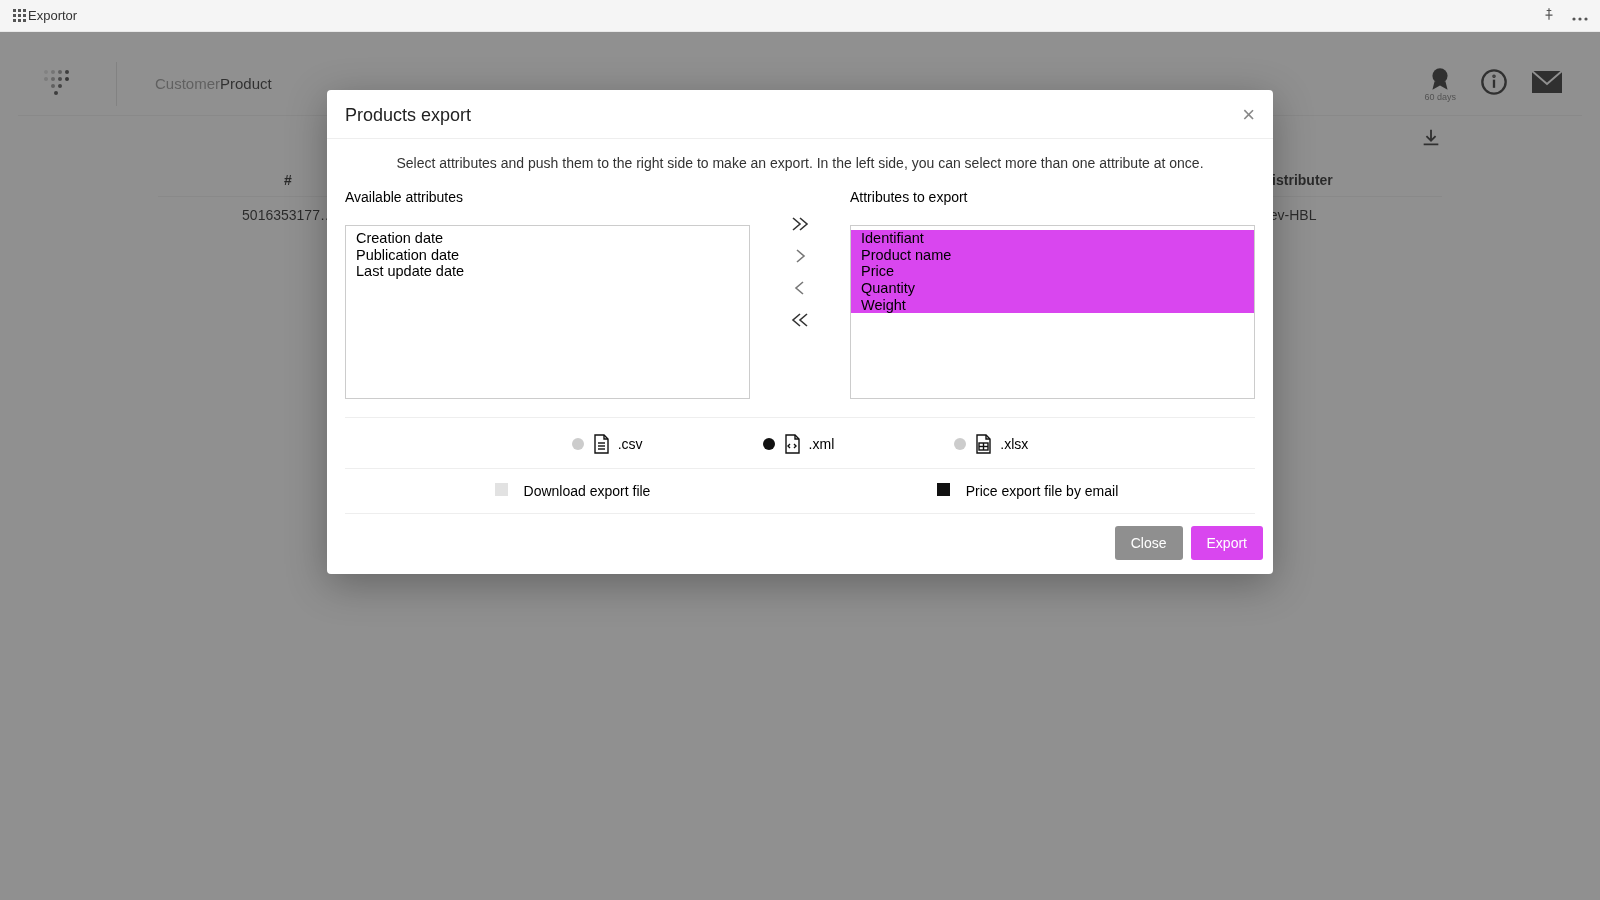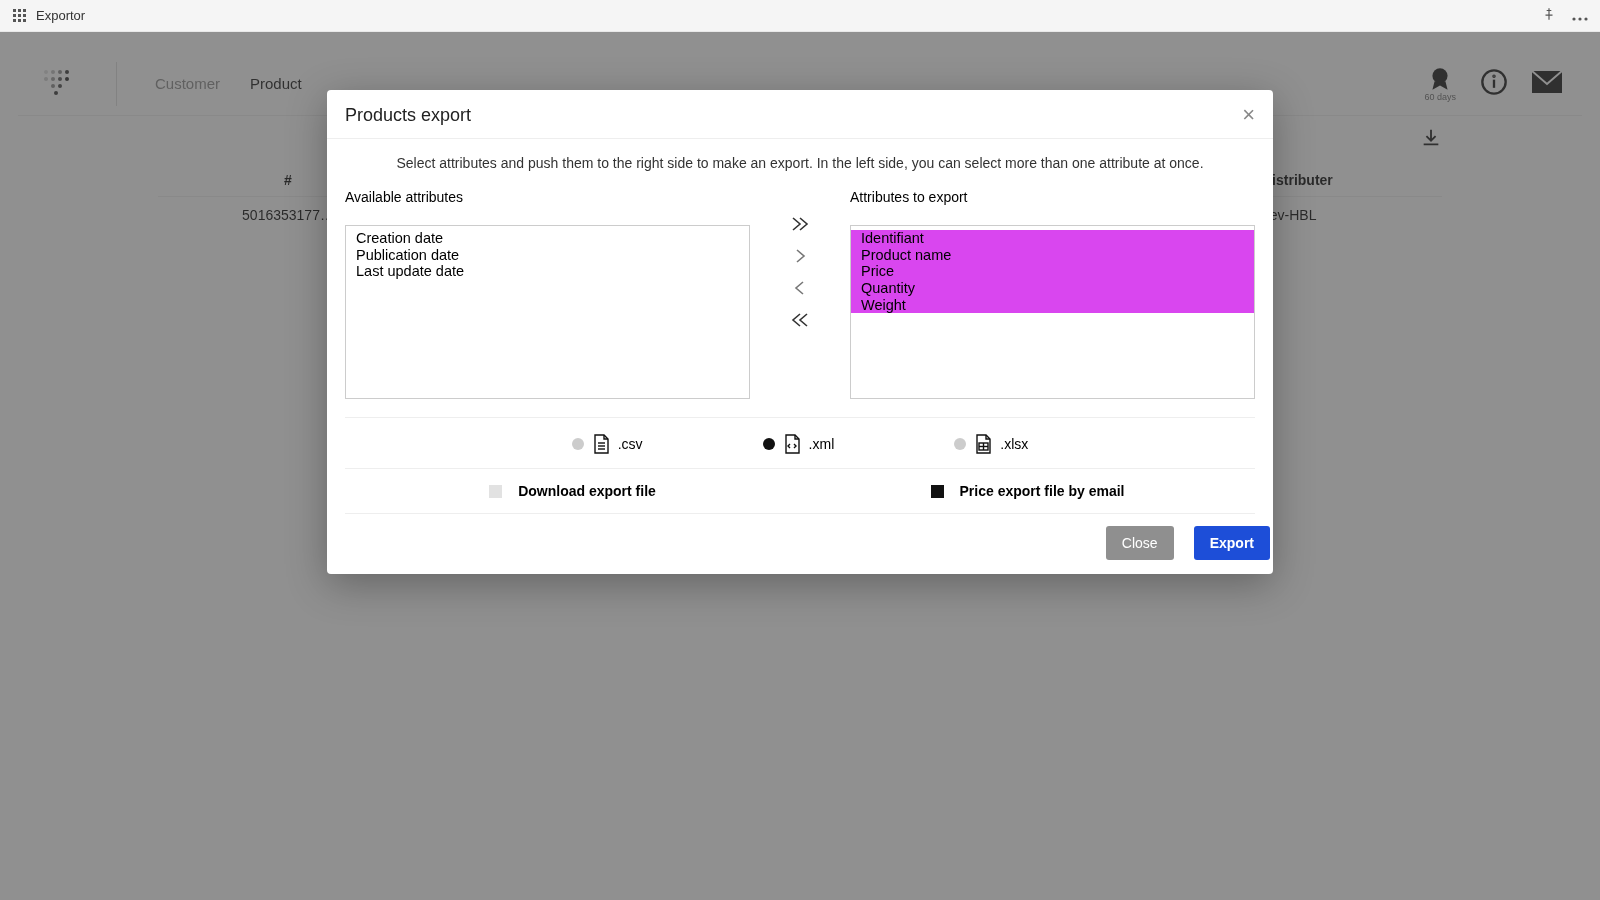--- a/index.html
+++ b/index.html
@@ -12,21 +12,21 @@
       position: relative;
     }
     .titlebar {
       height: 32px;
       background: #f5f5f5;
       display: flex;
       align-items: center;
       padding: 0 12px;
       border-bottom: 1px solid #e8e8e8;
     }
-    .titlebar-left { display: flex; align-items: center; gap: 8px; }
+    .titlebar-left { display: flex; align-items: center; }
     .titlebar-icon { width: 16px; height: 16px; display: flex; align-items: center; justify-content: center; }
     .titlebar-title { font-size: 13px; color: #333; }
     .titlebar-right { margin-left: auto; display: flex; align-items: center; gap: 16px; }
     .pin-icon, .dots-icon { cursor: pointer; }
 
     .app-wrap {
       position: relative;
       height: calc(900px - 32px);
     }
 
@@ -39,21 +39,21 @@
     .header {
       display: flex;
       align-items: center;
       gap: 30px;
       height: 64px;
       border-bottom: 1px solid #eee;
       padding-left: 20px;
     }
     .logo { width: 40px; height: 40px; display:flex; align-items:center; justify-content:center; }
     .logo-sep { width: 1px; height: 44px; background: #ddd; margin: 0 8px; }
-    .nav { display: flex; gap: 30px; }
+    .nav { display: flex; }
     .nav-item { font-size: 15px; color: #888; cursor: pointer; }
     .nav-item.active { color: #111; font-weight: 500; }
     .header-right { margin-left: auto; display: flex; align-items: center; gap: 24px; padding-right: 20px;}
     .badge-60days { display:flex; flex-direction:column; align-items:center; font-size: 9px; color:#666; }
     .info-icon, .mail-icon { cursor: pointer; }
 
     .toolbar {
       display: flex;
       align-items: center;
       height: 48px;
@@ -140,42 +140,42 @@
       background: #ccc;
     }
     .radio.checked { background: #111; }
 
     .delivery-row {
       display: grid;
       grid-template-columns: 1fr 1fr;
       padding: 14px 0;
       border-bottom: 1px solid #eee;
     }
-    .delivery-item { display: flex; align-items: center; gap: 16px; font-size: 14px; justify-self: center; cursor:pointer;font-weight:bold;}
+    .delivery-item { display: flex; gap: 16px; font-size: 14px; justify-self: center; cursor:pointer;}
     .checkbox {
       width: 13px; height: 13px; background: #e2e2e2;
     }
     .checkbox.checked { background: #111; }
 
     .modal-footer {
       display: flex;
       justify-content: flex-end;
-      gap: 20px;
-      padding: 12px 3px 14px 14px;
+      gap: 8px;
+      padding: 12px 10px 14px 14px;
     }
     .btn {
       padding: 9px 16px;
       border-radius: 3px;
       font-size: 14px;
       color: #fff;
       cursor: pointer;
       border: none;
     }
     .btn-secondary { background: #8f8f8f; }
-    .btn-primary { background: #1d4ed8; font-weight: bold; }
+    .btn-primary { background: #d946ef; }
   </style>
 </head>
 <body>
 
 <div class="titlebar">
   <div class="titlebar-left">
     <span class="titlebar-icon">
       <svg width="14" height="14" viewBox="0 0 14 14">
         <g fill="#555">
           <rect x="0" y="0" width="3" height="3"></rect>

